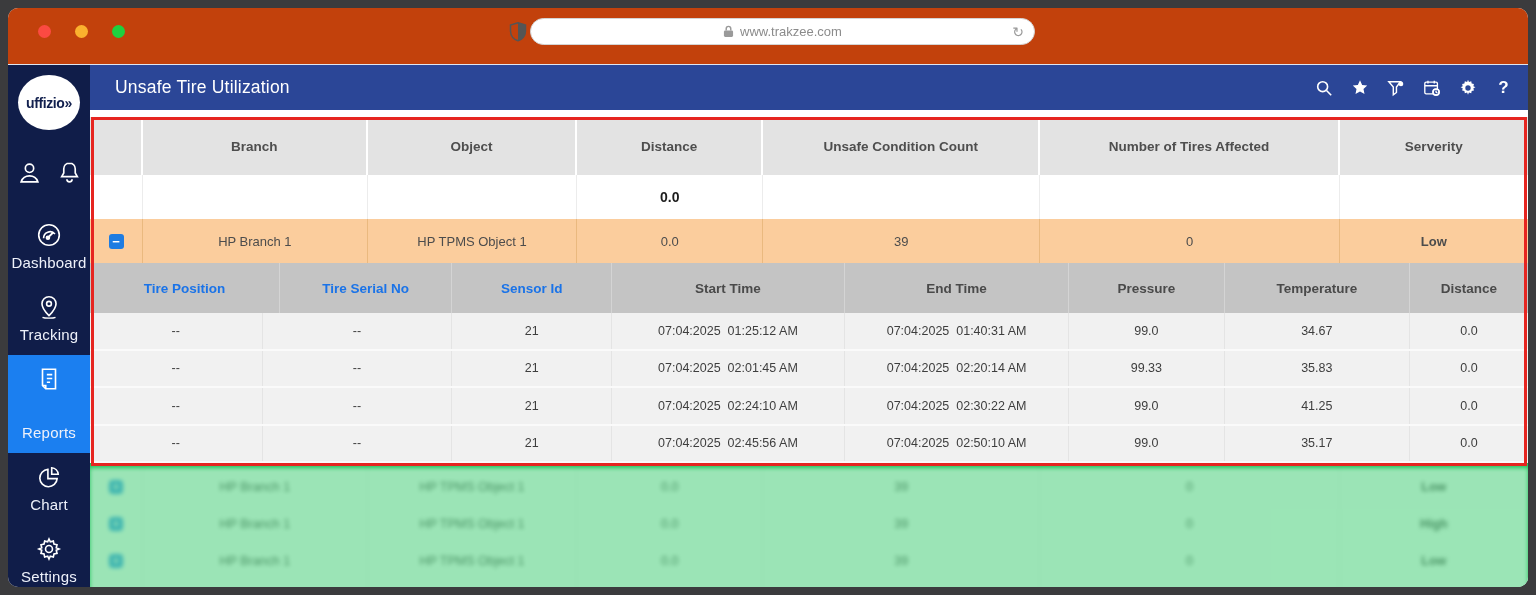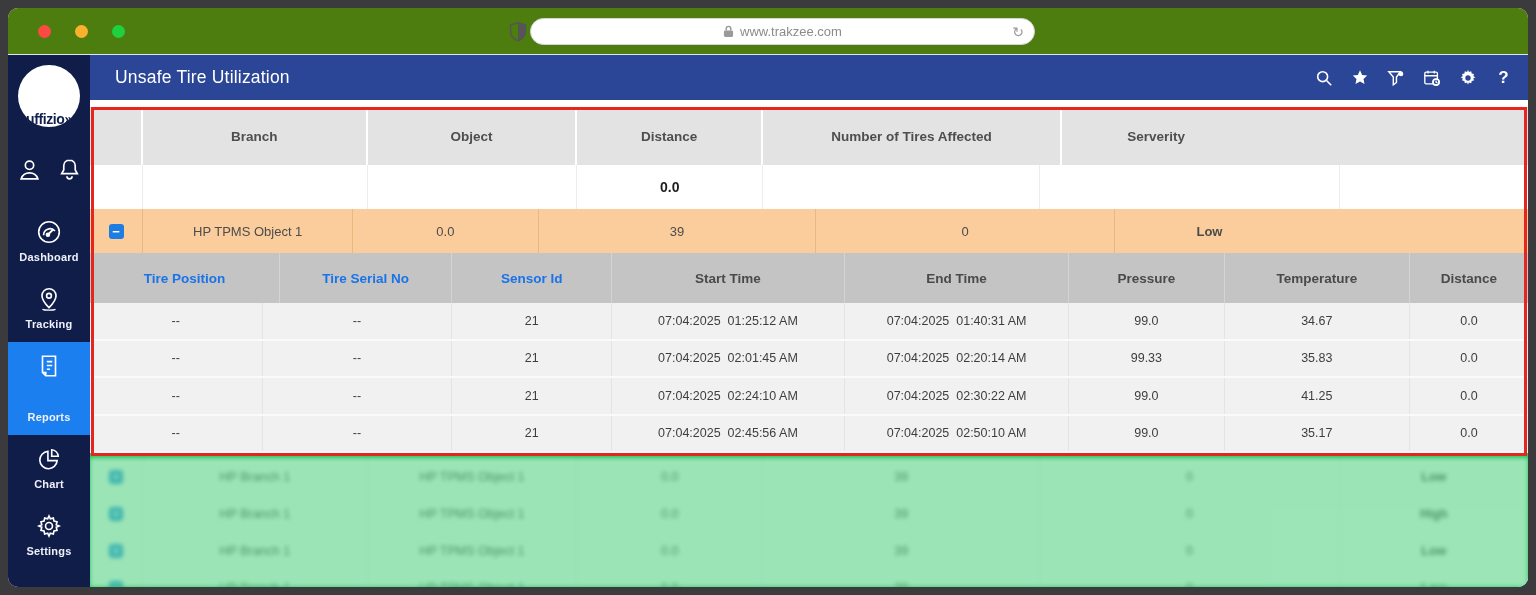--- a/index.html
+++ b/index.html
@@ -1,41 +1,41 @@
 <!DOCTYPE html>
 <html><head>
 <meta charset="utf-8">
 <style>
   * { margin:0; padding:0; box-sizing:border-box; }
   body { font-family:"Liberation Sans", sans-serif; }
   .screen { position:relative; width:1536px; height:595px; background:#3b3b3d; overflow:hidden; }
   .window { position:absolute; left:8px; top:8px; width:1520px; height:579px; border-radius:10px; overflow:hidden; background:#fff; }
 
   
-  .chrome { position:relative; height:47px; background:#4d7c0f; border-bottom:1px solid #dfe6f0; }
+  .chrome { position:relative; height:57px; background:#c2410c; border-bottom:1px solid #dfe6f0; }
   .traffic { position:absolute; left:30px; top:17px; display:flex; gap:24px; }
   .traffic span { width:13px; height:13px; border-radius:50%; display:block; }
   .t-red { background:#fb4a42; }
   .t-yellow { background:#fbb12e; }
   .t-green { background:#1fd03f; }
   .shield { position:absolute; left:501px; top:14px; width:18px; height:20px; }
   .urlbar { position:absolute; left:522px; top:10px; width:505px; height:27px; border:1px solid #d4d4d4; border-radius:14px; background:#fff; display:flex; align-items:center; justify-content:center; gap:6px; color:#8b8b8b; font-size:13px; }
   .urlbar .reload { position:absolute; right:10px; font-size:14px; color:#9a9a9a; }
   .lock-glyph { width:11px; height:13px; }
 
   
   .app { display:flex; height:532px; }
   .sidebar { width:82px; background:#101d49; display:flex; flex-direction:column; align-items:center; flex-shrink:0; }
-  .logo { width:62px; height:62px; border-radius:50%; background:#fff; margin-top:10px; display:flex; align-items:flex-end; justify-content:center; color:#12204e; font-weight:700; font-size:14px; letter-spacing:-0.4px; }
+  .logo { width:62px; height:62px; border-radius:50%; background:#fff; margin-top:10px; display:flex; align-items:center; justify-content:center; color:#12204e; font-weight:700; font-size:14px; letter-spacing:-0.4px; }
   .side-icons { display:flex; gap:15px; margin-top:30px; }
   .side-icons svg { width:25px; height:25px; }
   .nav { width:100%; margin-top:26px; display:flex; flex-direction:column; }
   .nav-item { width:100%; padding:11px 0 12px; display:flex; flex-direction:column; align-items:center; gap:6px; cursor:pointer; }
   .nav-item svg { width:26px; height:26px; }
-  .nav-item .nav-label { color:#eef1fa; font-size:11px; font-weight:700; letter-spacing:.2px; }
+  .nav-item .nav-label { color:#eef1fa; font-size:15px; font-weight:400; letter-spacing:.2px; }
   .nav-item.active { background:#1b7ff0;gap:32px; }
 
   .main { flex:1; display:flex; flex-direction:column; background:#fff; min-width:0; }
   .appbar { height:45px; background:#2b4697; display:flex; align-items:center; padding:0 15px 0 25px; flex-shrink:0; }
   .page-title { color:#fff; font-size:17.5px; font-weight:400; letter-spacing:.2px; }
   .appbar-icons { margin-left:auto; display:flex; align-items:center; gap:17px; }
   .appbar-icons .aicon { color:#fff; width:19px; height:19px; display:flex; align-items:center; justify-content:center; font-size:17px; font-weight:700; cursor:pointer; }
   .appbar-icons svg { width:18px; height:18px; }
 
   .content { position:relative; flex:1; background:#22c55e; overflow:hidden;margin-top:7px; }
@@ -226,38 +226,40 @@
           </div>
         </div>
 
         <div class="content">
 
           <div class="trow main-header">
             <div class="cell c0"></div>
             <div class="cell c1">Branch</div>
             <div class="cell c2">Object</div>
             <div class="cell c3">Distance</div>
+            <div class="cell c4">Unsafe Condition Count</div>
             <div class="cell c5">Number of Tires Affected</div>
             <div class="cell c6">Serverity</div>
           </div>
 
           <div class="trow summary-row">
             <div class="cell c0"></div>
             <div class="cell c1"></div>
             <div class="cell c2"></div>
             <div class="cell c3">0.0</div>
             <div class="cell c4"></div>
             <div class="cell c5"></div>
             <div class="cell c6"></div>
           </div>
 
           <div class="trow expanded-row">
             <div class="cell c0">
               <span class="collapse-btn">−</span>
             </div>
+            <div class="cell c1">HP Branch 1</div>
             <div class="cell c2">HP TPMS Object 1</div>
             <div class="cell c3">0.0</div>
             <div class="cell c4">39</div>
             <div class="cell c5">0</div>
             <div class="cell c6 sev-low">Low</div>
           </div>
 
           <div class="trow sub-header">
             <div class="cell s1 link-col">Tire Position</div>
             <div class="cell s0 link-col">Tire Serial No</div>

